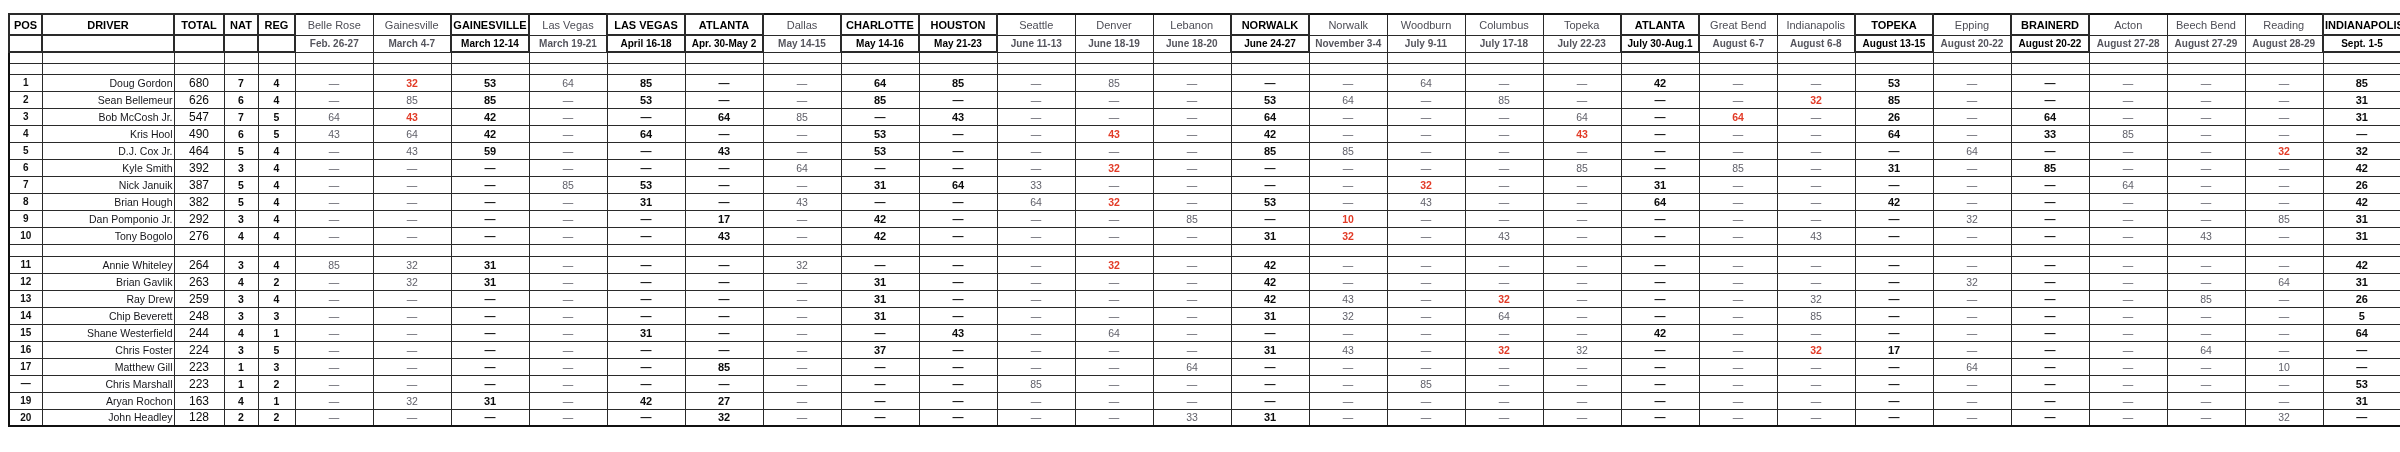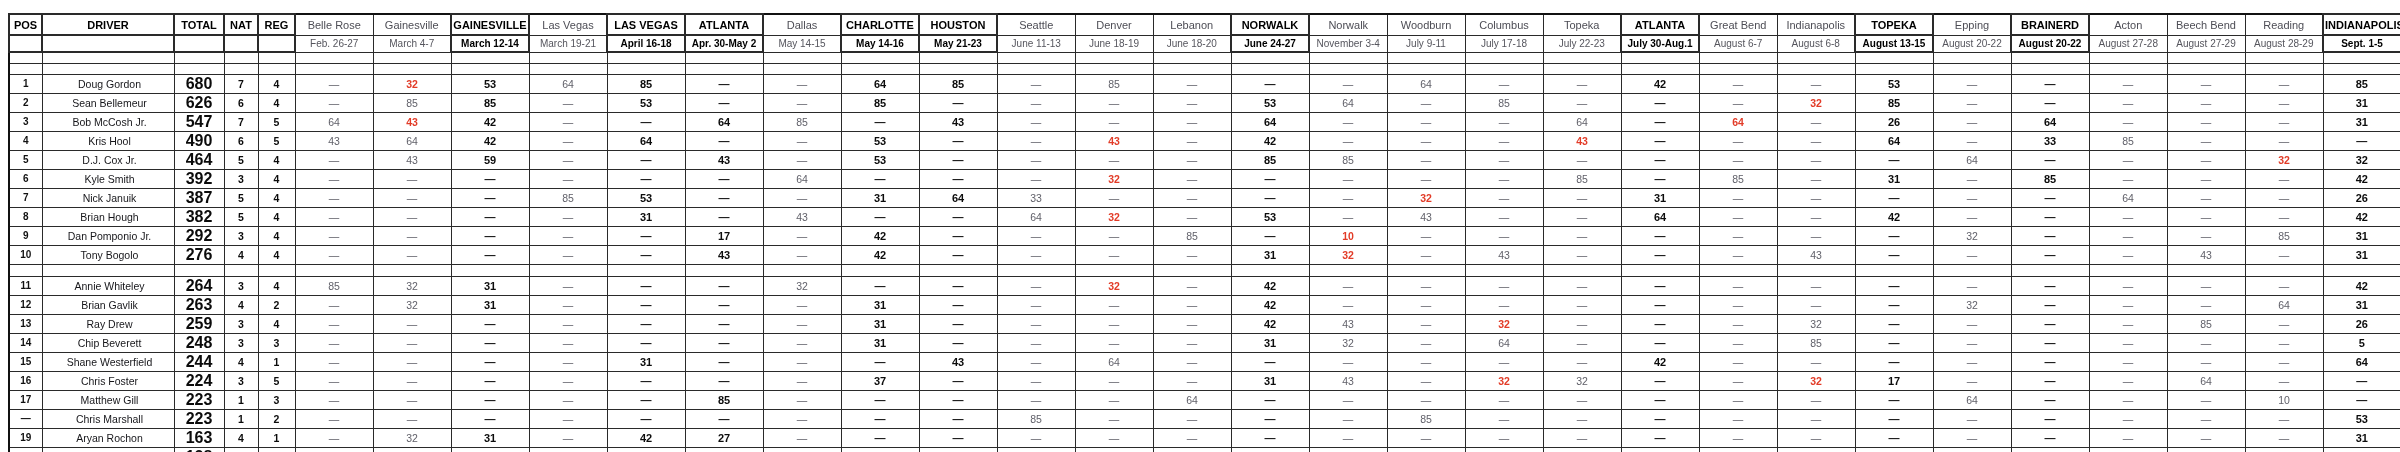--- a/index.html
+++ b/index.html
@@ -9,25 +9,25 @@
   col.c-pos{width:33px;} col.c-driver{width:132px;} col.c-total{width:50px;}
   col.c-nat{width:34px;} col.c-reg{width:37px;} col.c-ev{width:78px;}
   th,td{border:1px solid #2a2a2a;overflow:hidden;white-space:nowrap;text-align:center;vertical-align:middle;padding:0 1px;}
   tr.venues{height:21px;} tr.dates{height:17px;} tr.spacer{height:11px;} tr.separator{height:12px;}
   tbody tr.datarow{height:17px;}
   th{font-size:11px;}
   th.fixed{font-weight:700;color:#000;border-width:2px;}
   th.ev-reg{font-weight:400;color:#4d4d55;margin-left:8px;}
   th.ev-nat{font-weight:700;color:#000;border-width:2px;}
   tr.dates th{font-size:10px;}
-  tr.dates th.ev-reg{font-weight:400;color:#55555d;}
+  tr.dates th.ev-reg{font-weight:700;color:#55555d;}
   tr.dates th.ev-nat{font-weight:700;color:#000;border-width:2px;}
   td.pos{font-size:10px;font-weight:700;color:#111;}
-  td.driver{font-size:10.5px;text-align:center;padding-left:4px;color:#16161a;}
-  td.total{font-size:16px;font-weight:700;color:#0b0b0b;}
+  td.driver{font-size:10.5px;text-align:right;padding-left:4px;color:#16161a;}
+  td.total{font-size:12px;font-weight:400;color:#0b0b0b;}
   td.natreg{font-size:10.5px;font-weight:700;color:#0b0b0b;}
   td.val-nat{font-size:11px;font-weight:700;color:#0c0c0c;}
   td.val-reg{font-size:10.5px;font-weight:400;color:#606069;}
   td.val-red{font-size:10.5px;font-weight:700;}
   td.dash-nat{font-size:11px;font-weight:700;color:#151515;}
   td.dash-reg{font-size:10.5px;color:#5b5b63;}
 </style>
 </head>
 <body>
 

